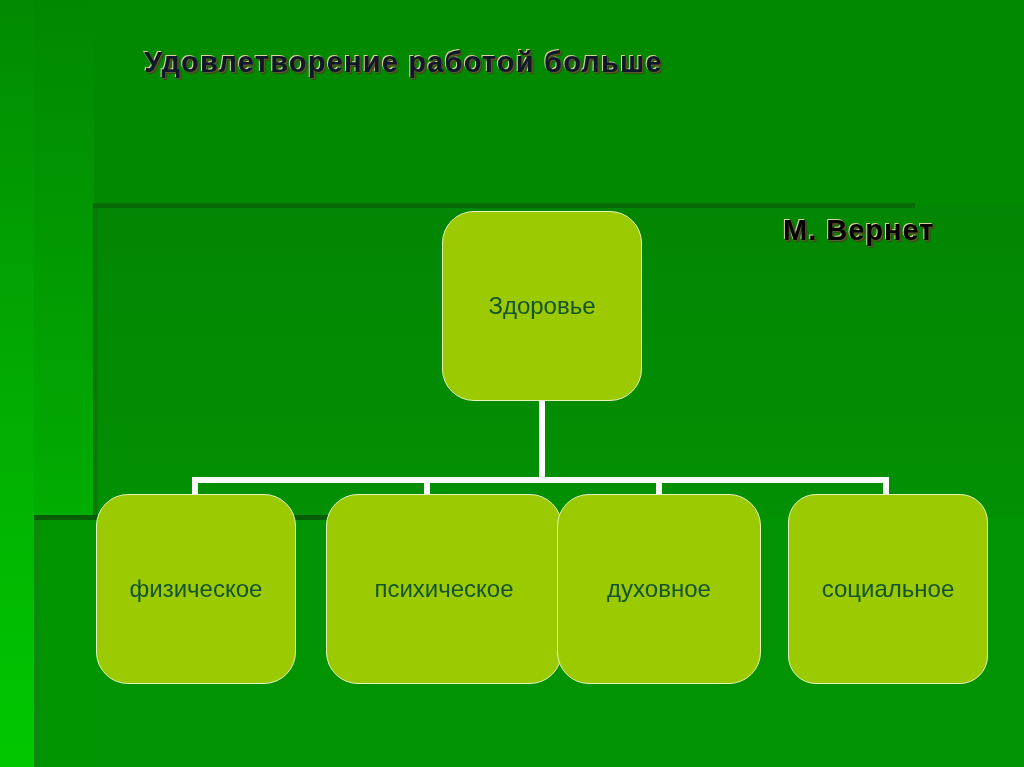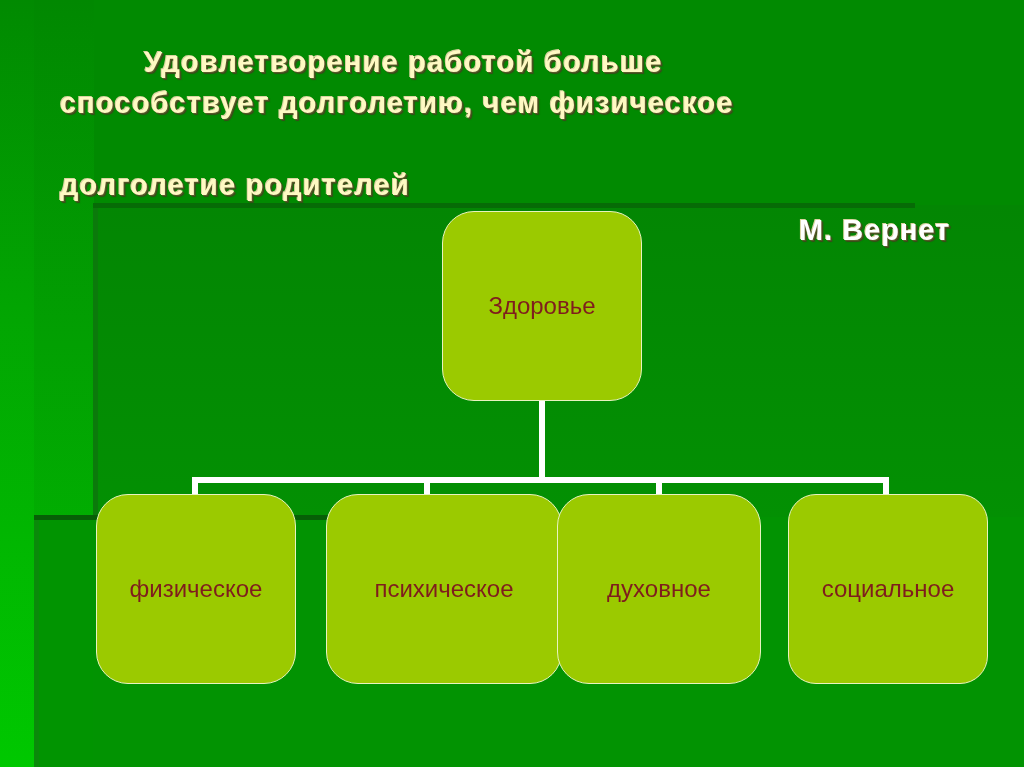--- a/index.html
+++ b/index.html
@@ -72,55 +72,54 @@
 
   
   .quote {
     position: absolute;
     left: 60px; top: 42px;
     width: 880px;
     font-family: "Liberation Sans", sans-serif;
     font-weight: bold;
     font-size: 29px;
     line-height: 41px;
-    color: #fef9c3;
+    color: #0f172a;
     letter-spacing: 1.2px;
     text-shadow:
       1px 1px 0 #5a5a2a,
       2px 2px 1px #3b4a1b,
       -1px -1px 0 #d8d3a0;
     z-index: 5;
   }
   .quote .indent { display: inline-block; width: 84px; }
   .author {
     position: absolute;
     left: 783px; top: 214px;
     font-weight: bold;
     font-size: 29px;
-    color: #ffffff;
+    color: #000000;
     letter-spacing: 1px;
     text-shadow:
       1px 1px 0 #5a5a2a,
       2px 2px 1px #3b4a1b,
       -1px -1px 0 #d8d3a0;
     z-index: 5;
-    margin-left: 16px;
   }
 
   
   .node {
     position: absolute;
     background: #9bca00;
     border: 1.5px solid #e8f3c0;
     border-radius: 32px;
     box-sizing: border-box;
     display: flex;
     align-items: center;
     justify-content: center;
-    color: #7f1d1d;
+    color: #14532d;
     font-family: "Liberation Sans", sans-serif;
     font-size: 24px;
     z-index: 4;
     cursor: pointer;
   }
   .node.root { left: 442px; top: 211px; width: 200px; height: 190px; }
   .node.c1 { left: 96px;  top: 494px; width: 200px; height: 190px; text-align: right; }
   .node.c2 { left: 326px; top: 494px; width: 236px; height: 190px; }
   .node.c3 { left: 557px; top: 494px; width: 204px; height: 190px; }
   .node.c4 { left: 788px; top: 494px; width: 200px; height: 190px; border-radius: 28px; }
@@ -143,23 +142,22 @@
 </div>
 <div class="bg-top-line"></div>
 <div class="bg-lower-panel">
   <div class="edge-left"></div>
 </div>
 <div class="bg-lower-fill"></div>
 <div class="bg-lower-line"></div>
 
 <div class="quote">
   <span class="indent"></span><span>Удовлетворение работой больше</span><br>
-  <span>способствует долголетию, чем физическое</span><br>
   <br>
-  <span>долголетие родителей</span>
+  <br>
 </div>
 <div class="author">М. Вернет</div>
 
 <div class="connector conn-trunk"></div>
 <div class="connector conn-bar"></div>
 <div class="connector conn-d1"></div>
 <div class="connector conn-d2"></div>
 <div class="connector conn-d3"></div>
 <div class="connector conn-d4"></div>
 

